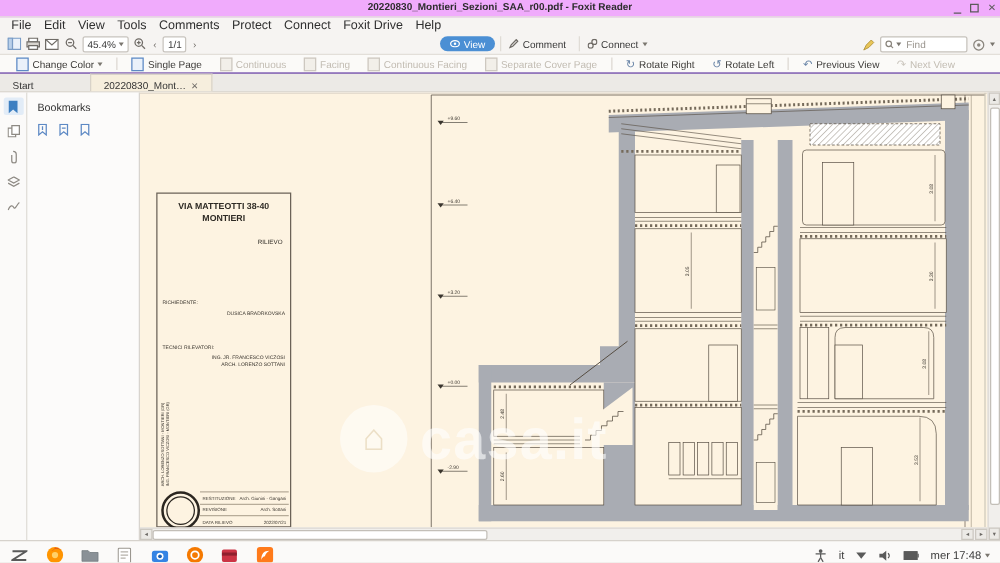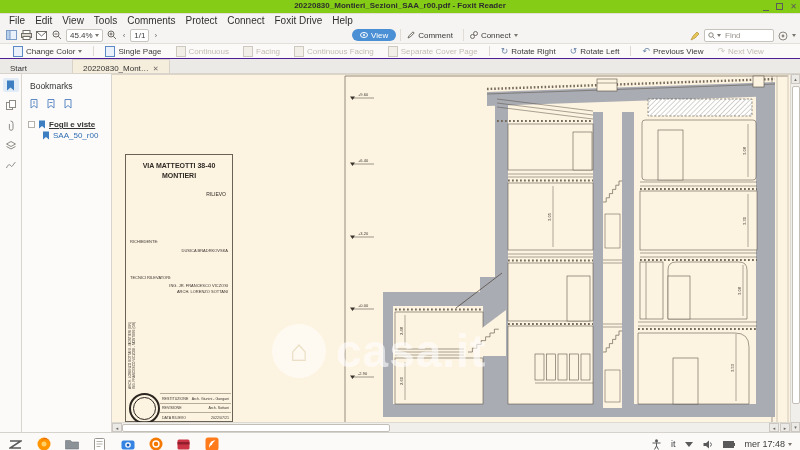--- a/index.html
+++ b/index.html
@@ -1,18 +1,18 @@
 <!DOCTYPE html>
 <html><head>
 <meta charset="utf-8">
 <style>
   html,body{margin:0;padding:0;background:#e8e6e3;font-family:"Liberation Sans",sans-serif;}
   .app{position:relative;width:800px;height:450px;overflow:hidden;background:#f6f4f2;}
   
-  .titlebar{position:relative;height:13px;background:#84cc16;border-bottom:1px solid #e3e0db;}
+  .titlebar{position:relative;height:13px;background:#f0abfc;border-bottom:1px solid #e3e0db;}
   .titlebar .title{position:absolute;left:0;right:0;top:1px;text-align:center;font-size:8px;font-weight:bold;color:#2d2d2d;}
   .winctrl{position:absolute;right:3px;top:0;display:flex;gap:7px;align-items:center;height:13px;}
   .wbtn{font-size:8px;color:#5b5b5b;line-height:13px;cursor:default;}
   .wbtn.min{width:6px;border-bottom:1px solid #5b5b5b;height:7px;}
   .wbtn.max{width:5px;height:5px;border:1px solid #5b5b5b;}
   
   .menubar{display:flex;align-items:center;height:13px;background:#f6f4f2;padding-left:4px;}
   .menu-item{font-size:10px;color:#2f2f2f;padding:0 5px;}
   
   .toolbar1{position:relative;height:16px;background:#f6f4f2;border-bottom:1px solid #e3dfd9;display:flex;align-items:center;padding-left:4px;}
@@ -303,35 +303,20 @@
             <path d="M1 0.5 h6 v8.5 l-3 -2.5 l-3 2.5 z" fill="none" stroke="#5d89c4"></path>
             <line x1="4" y1="2" x2="4" y2="5" stroke="#5d89c4"></line>
           </svg>
         <svg width="9" height="10">
             <path d="M1 0.5 h6 v8.5 l-3 -2.5 l-3 2.5 z" fill="none" stroke="#5d89c4"></path>
             <line x1="2.5" y1="3.5" x2="5.5" y2="3.5" stroke="#5d89c4"></line>
           </svg>
         <svg width="9" height="10">
             <path d="M1 0.5 h6 v8.5 l-3 -2.5 l-3 2.5 z" fill="none" stroke="#5d89c4"></path>
           </svg>
-      </div>
-      <div class="tree">
-        <div class="tree-row">
-          <span class="expander"></span>
-          <svg width="8" height="9">
-              <path d="M1 0.5 h6 v8 l-3 -2.5 l-3 2.5 z" fill="#3d7fc1"></path>
-            </svg>
-          <span class="lbl">Fogli e viste</span>
-        </div>
-        <div class="tree-row child">
-          <svg width="8" height="9">
-              <path d="M1 0.5 h6 v8 l-3 -2.5 l-3 2.5 z" fill="#3d7fc1"></path>
-            </svg>
-          <span class="lbl">SAA_50_r00</span>
-        </div>
       </div>
     </div>
 
     <div class="doccol">
       <div class="docarea">
 
         <svg class="drawing" width="678" height="348" viewBox="0 0 678 348">
           <defs>
             <pattern id="hatch" width="3.5" height="3.5" patternTransform="rotate(45)" patternUnits="userSpaceOnUse">
               <rect width="3.5" height="3.5" fill="#ffffff"></rect>

